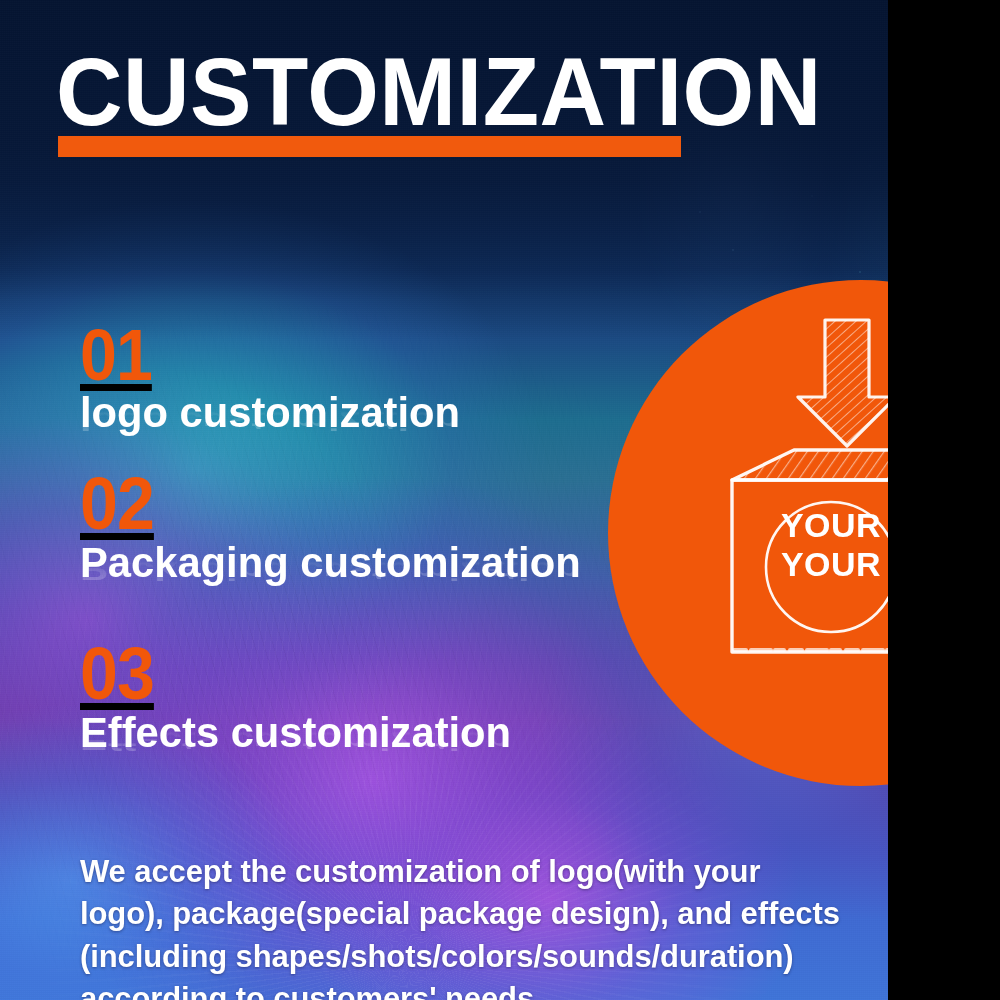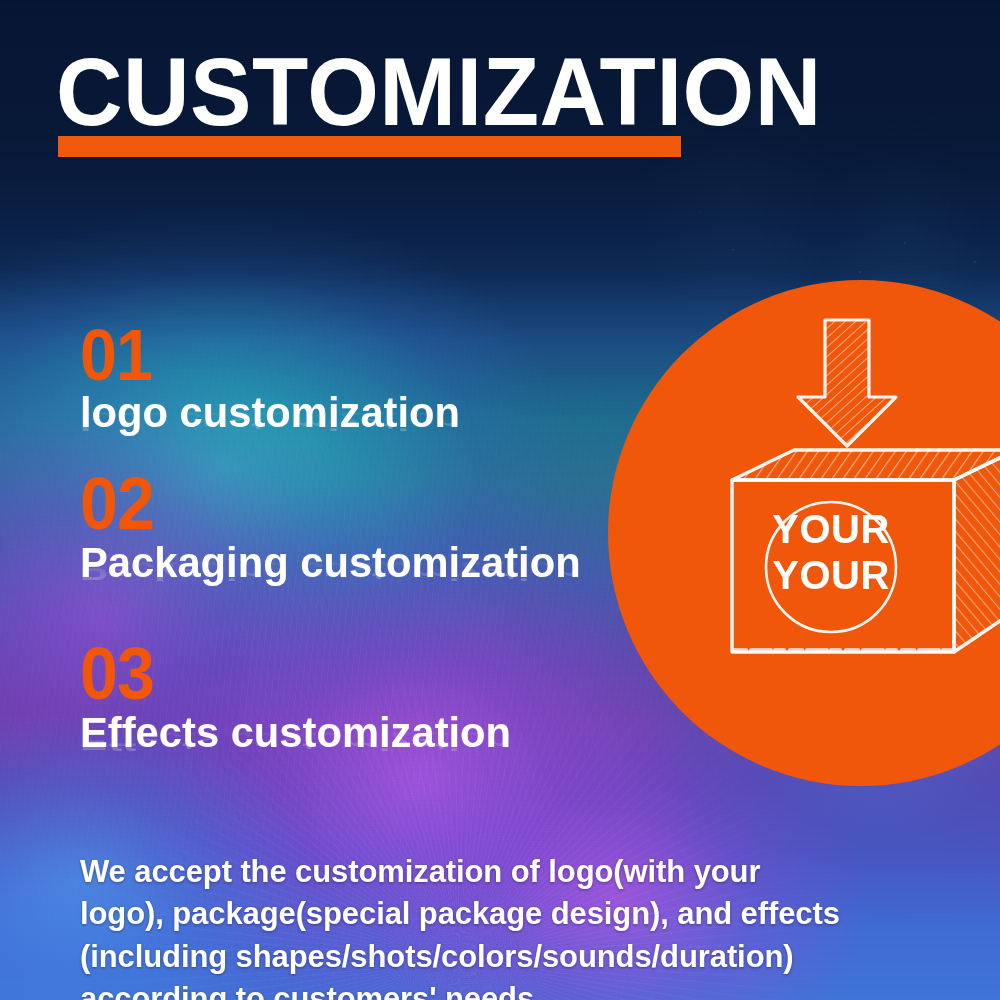--- a/index.html
+++ b/index.html
@@ -2,21 +2,21 @@
 <html><head>
 <meta charset="utf-8">
 <style>
   html, body {
     margin: 0;
     padding: 0;
     background: #000;
   }
   #poster {
     position: relative;
-    width: 1000px;
+    width: 888px;
     height: 1000px;
     overflow: hidden;
     font-family: "Liberation Sans", sans-serif;
     background: #404040;
   }
 
   
   .bg-layer {
     position: absolute;
     inset: 0;
@@ -183,21 +183,21 @@
   #title-line-1 { top: 0px; }
   #title-line-2 { top: 8px; }
 
   
   .items {
     position: absolute;
     left: 80px;
     top: 322px;
     width: 560px;
   }
-  .item { position: relative; margin-bottom: 28px; }
+  .item { position: relative; margin-bottom: 28px; text-decoration: underline; }
   .item-number {
     display: block;
     color: #f1570a;
     font-family: "Liberation Sans Narrow", "Liberation Sans", sans-serif;
     font-weight: bold;
     font-size: 74px;
     line-height: 0.92;
     letter-spacing: -1px;
     transform: scaleX(0.92);
     transform-origin: left center;
@@ -272,21 +272,21 @@
   }
   .logo-circle-text {
     position: absolute;
     left: 152px;
     top: 226px;
     width: 142px;
     text-align: center;
     color: #ffffff;
     font-family: "Liberation Sans", sans-serif;
     font-weight: bold;
-    font-size: 40px;
+    font-size: 34px;
     line-height: 1.16;
     letter-spacing: 0.5px;
   }
 </style>
 </head>
 <body>
 
 <div id="poster">
 
   <div class="bg-layer bg-base"></div>

